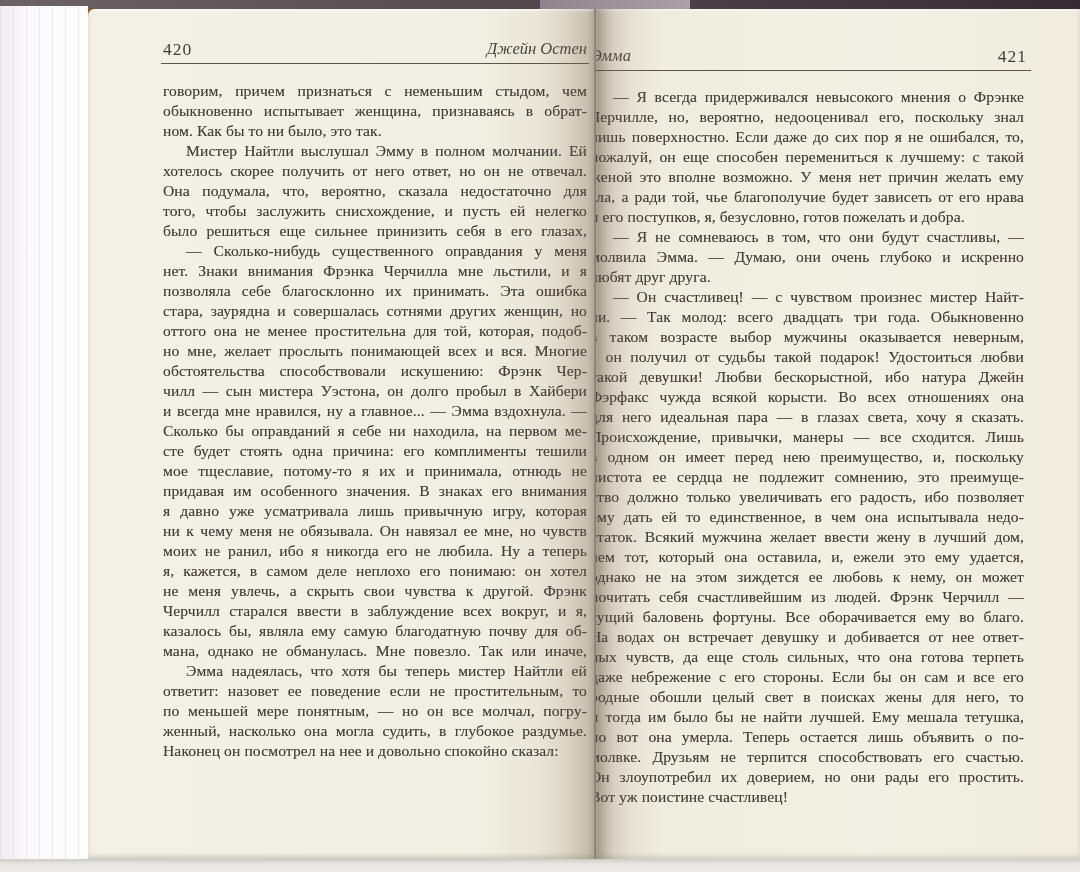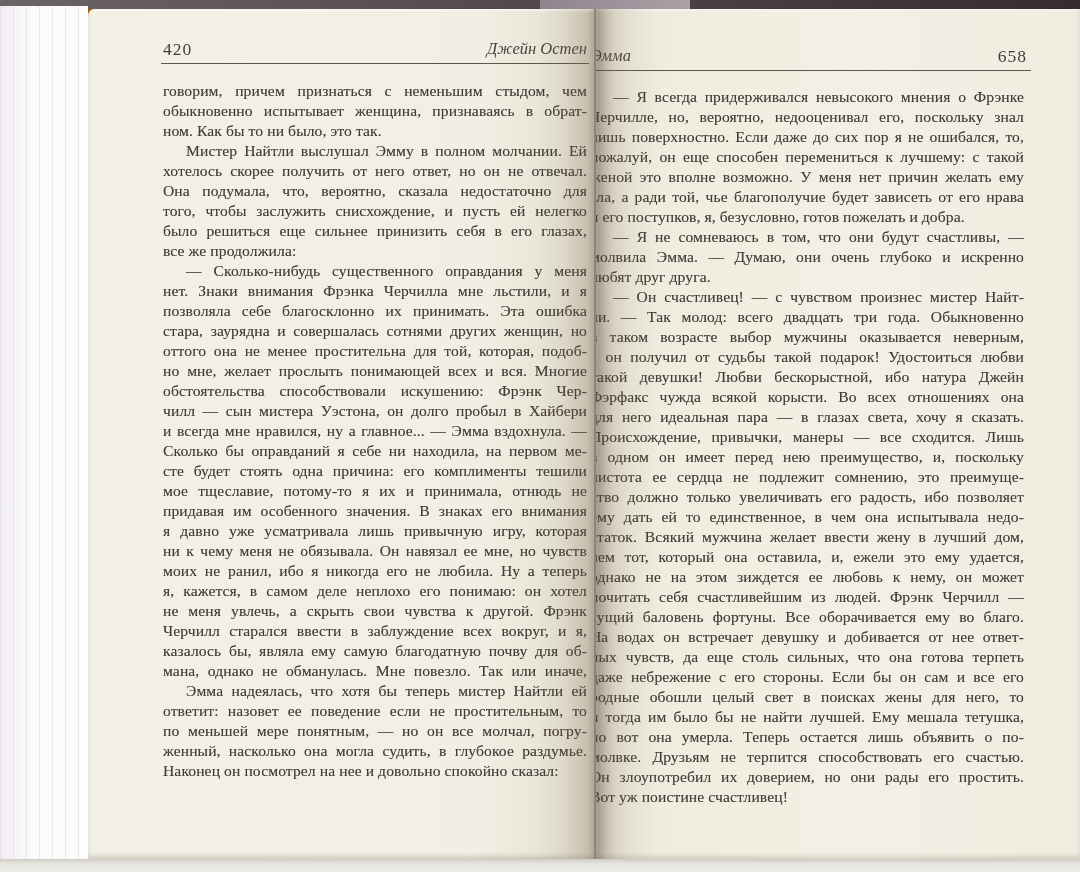--- a/index.html
+++ b/index.html
@@ -91,21 +91,20 @@
     <div class="rule rule-left"></div>
     <div class="page-body body-left">
         <div class="line">говорим, причем признаться с неменьшим стыдом, чем</div>
         <div class="line">обыкновенно испытывает женщина, признаваясь в обрат-</div>
         <div class="line para-end">ном. Как бы то ни было, это так.</div>
         <div class="line indent">Мистер Найтли выслушал Эмму в полном молчании. Ей</div>
         <div class="line">хотелось скорее получить от него ответ, но он не отвечал.</div>
         <div class="line">Она подумала, что, вероятно, сказала недостаточно для</div>
         <div class="line">того, чтобы заслужить снисхождение, и пусть ей нелегко</div>
         <div class="line">было решиться еще сильнее принизить себя в его глазах,</div>
-        <div class="line para-end">все же продолжила:</div>
         <div class="line indent">— Сколько-нибудь существенного оправдания у меня</div>
         <div class="line">нет. Знаки внимания Фрэнка Черчилла мне льстили, и я</div>
         <div class="line">позволяла себе благосклонно их принимать. Эта ошибка</div>
         <div class="line">стара, заурядна и совершалась сотнями других женщин, но</div>
         <div class="line">оттого она не менее простительна для той, которая, подоб-</div>
         <div class="line">но мне, желает прослыть понимающей всех и вся. Многие</div>
         <div class="line">обстоятельства способствовали искушению: Фрэнк Чер-</div>
         <div class="line">чилл — сын мистера Уэстона, он долго пробыл в Хайбери</div>
         <div class="line">и всегда мне нравился, ну а главное... — Эмма вздохнула. —</div>
         <div class="line">Сколько бы оправданий я себе ни находила, на первом ме-</div>
@@ -124,21 +123,21 @@
         <div class="line">ответит: назовет ее поведение если не простительным, то</div>
         <div class="line">по меньшей мере понятным, — но он все молчал, погру-</div>
         <div class="line">женный, насколько она могла судить, в глубокое раздумье.</div>
         <div class="line para-end">Наконец он посмотрел на нее и довольно спокойно сказал:</div>
       </div>
   </div>
 
   <div class="page page-right">
     <div class="header header-right">
       <span class="running-title left">Эмма</span>
-      <span class="page-num right">658</span>
+      <span class="page-num right">421</span>
     </div>
     <div class="rule rule-right"></div>
     <div class="page-body body-right">
         <div class="line indent">— Я всегда придерживался невысокого мнения о Фрэнке</div>
         <div class="line">Черчилле, но, вероятно, недооценивал его, поскольку знал</div>
         <div class="line">лишь поверхностно. Если даже до сих пор я не ошибался, то,</div>
         <div class="line">пожалуй, он еще способен перемениться к лучшему: с такой</div>
         <div class="line">женой это вполне возможно. У меня нет причин желать ему</div>
         <div class="line">зла, а ради той, чье благополучие будет зависеть от его нрава</div>
         <div class="line para-end">и его поступков, я, безусловно, готов пожелать и добра.</div>

